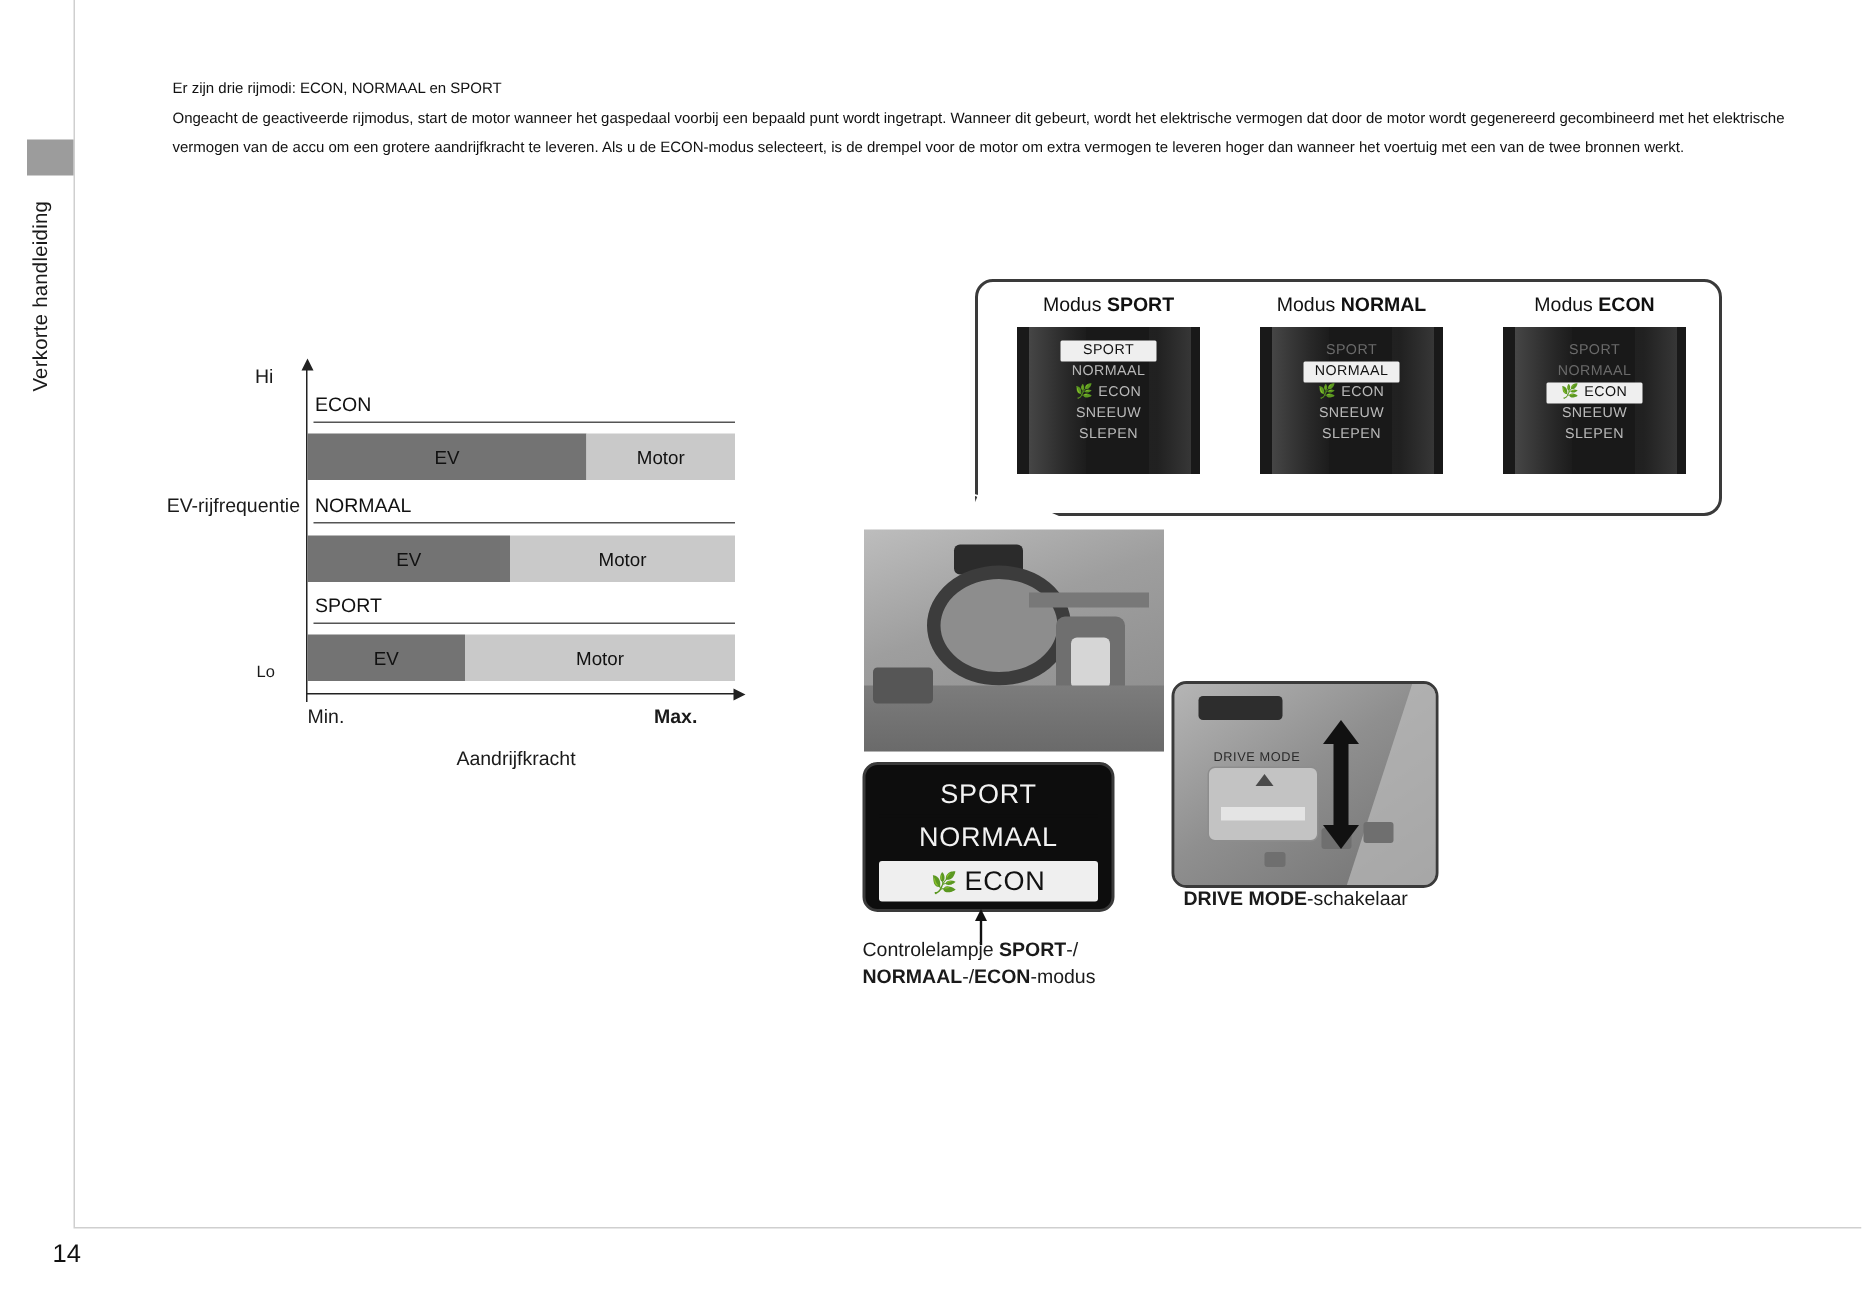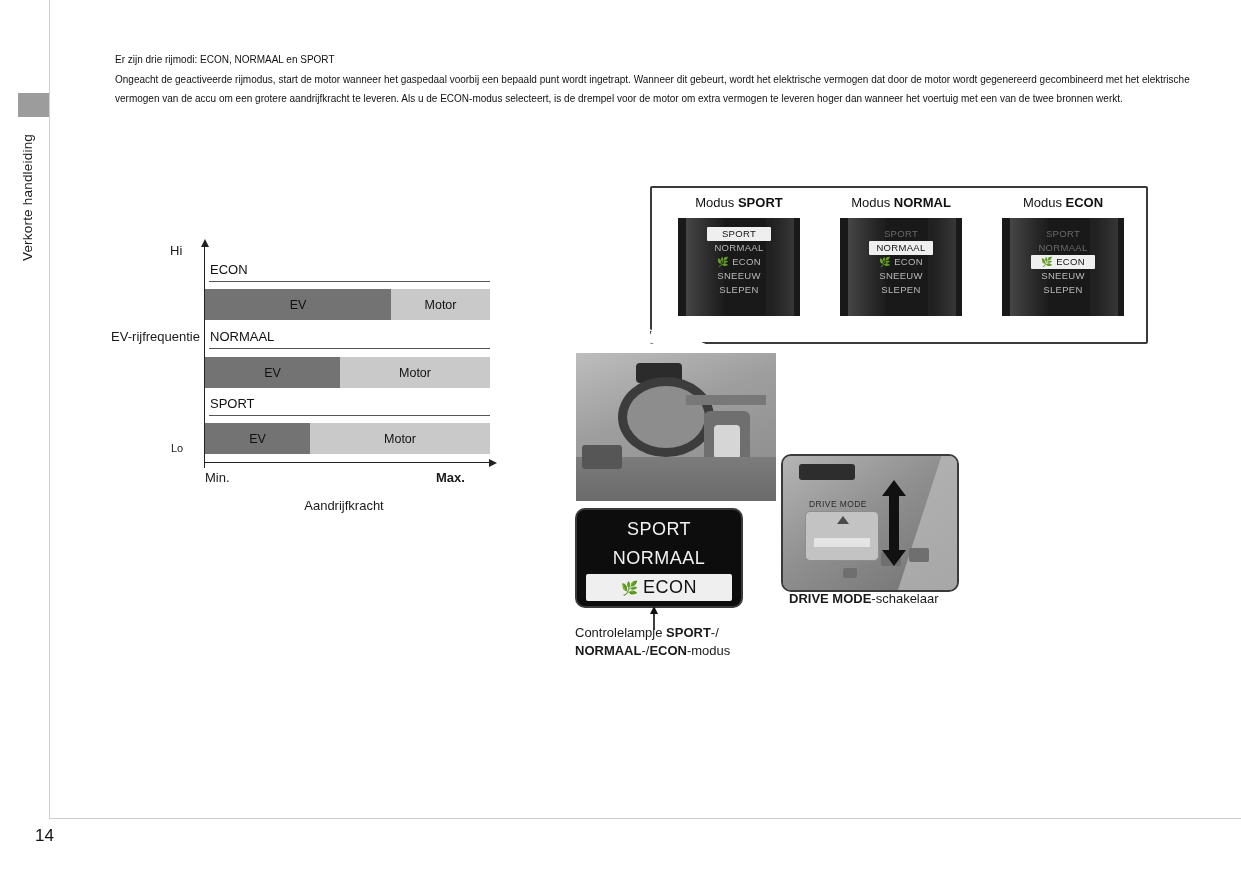--- a/index.html
+++ b/index.html
@@ -178,21 +178,21 @@
   .bar.ev { background: #737373; }
   .bar.motor { background: #c9c9c9; }
   
   .modes-panel {
     position: absolute;
     left: 650px;
     top: 186px;
     width: 498px;
     height: 158px;
     border: 2px solid #3a3a3a;
-    border-radius: 2px;
+    border-radius: 12px;
     background: #fff;
     box-sizing: border-box;
   }
   .mode-col {
     position: absolute;
     top: 7px;
     width: 150px;
     text-align: center;
   }
   .mode-caption {

